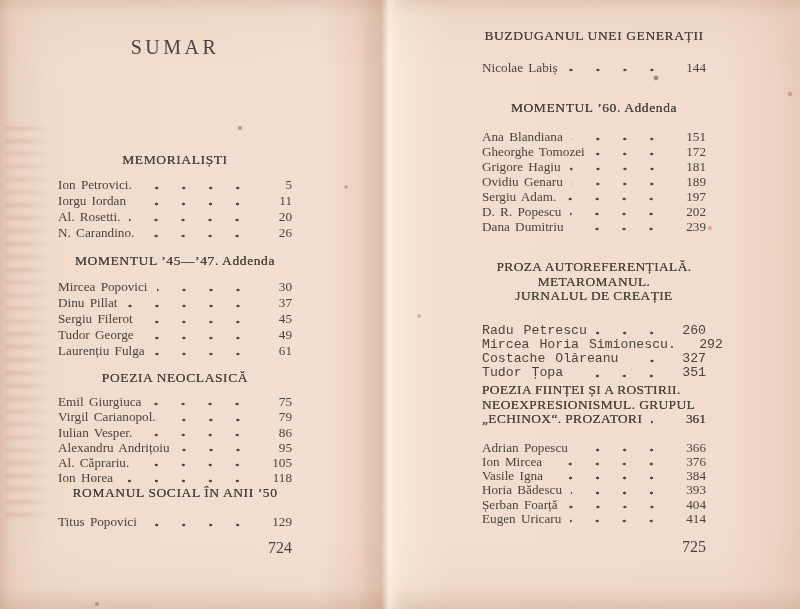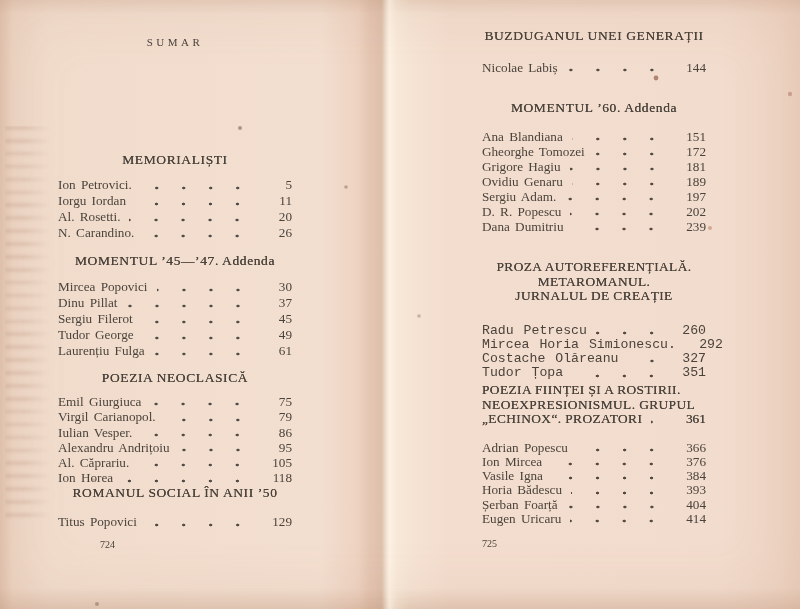--- a/index.html
+++ b/index.html
@@ -44,22 +44,22 @@
       709px 227px 0 1.0px rgba(165,82,60,.38),
       789px 93px  0 1.2px rgba(150,75,58,.35),
       92px 479px 0 0.8px rgba(140,100,75,.35),
       96px 603px 0 1.0px rgba(120,90,68,.45);
   }
   .page{position:absolute;top:0;height:609px;}
   #lp{left:58px;width:234px;}
   #rp{left:482px;width:224px;}
 
   .title{position:absolute;top:36px;width:100%;text-align:center;
-    font-size:11px;letter-spacing:3.5px;white-space:nowrap;}
-  .pagenum{position:absolute;width:100%;text-align:left;font-size:10px;}
+    font-size:20px;letter-spacing:3.5px;white-space:nowrap;}
+  .pagenum{position:absolute;width:100%;text-align:right;font-size:16px;}
   #lp .pagenum{top:539px;padding-left:42px;box-sizing:border-box;}
   #rp .pagenum{top:538px;}
 
   .section{position:absolute;left:0;right:0;}
   .heading{text-align:center;}
   .hline{white-space:nowrap;font-size:13.5px;letter-spacing:.6px;line-height:18px;
     text-shadow:0 0 .3px currentColor;}
 
   .entries{}
   .row{display:flex;align-items:baseline;font-size:13.2px;word-spacing:2px;}

